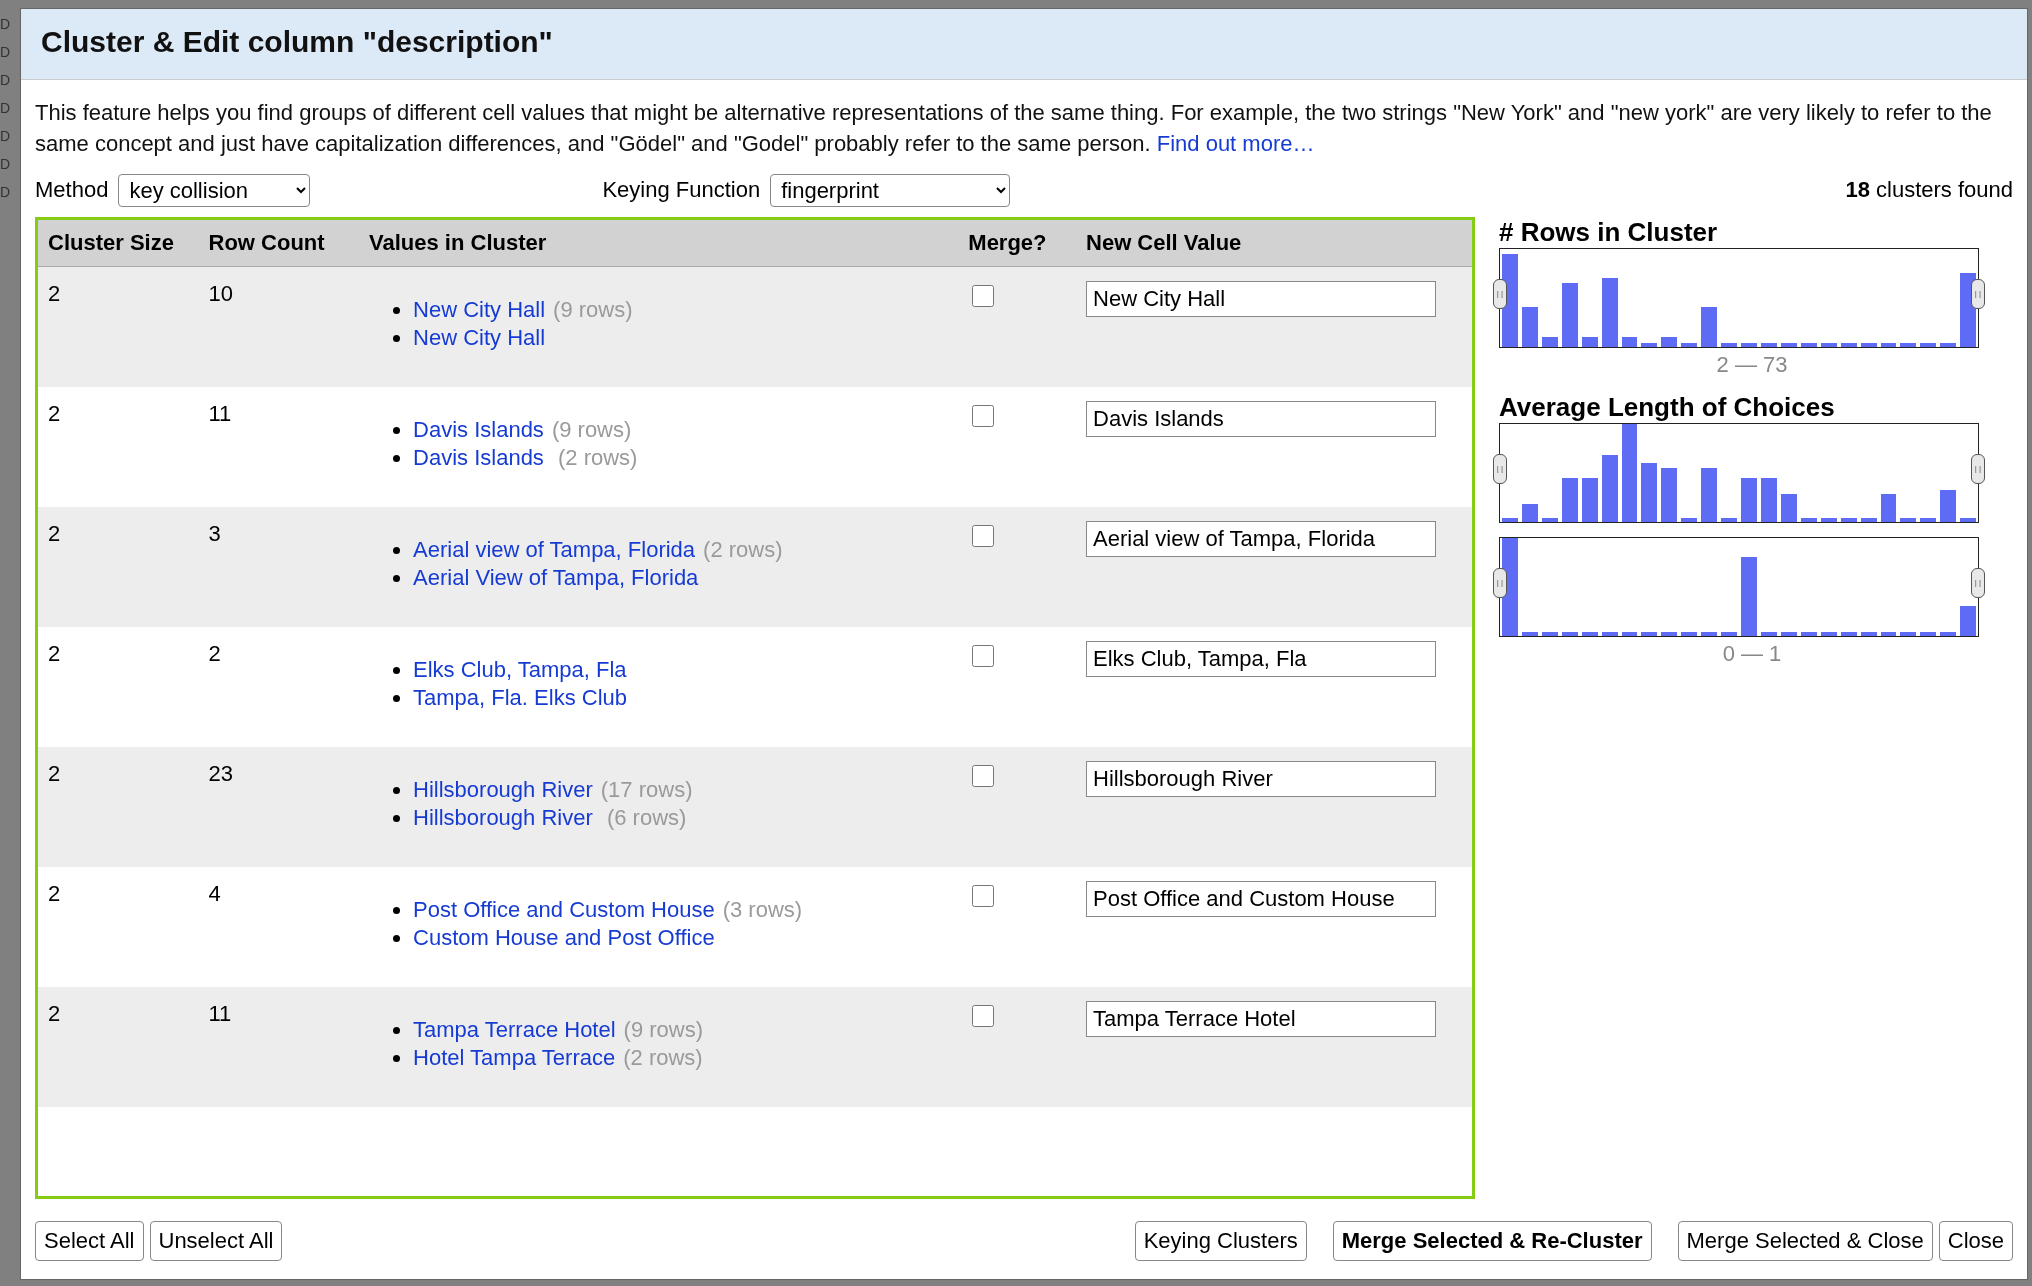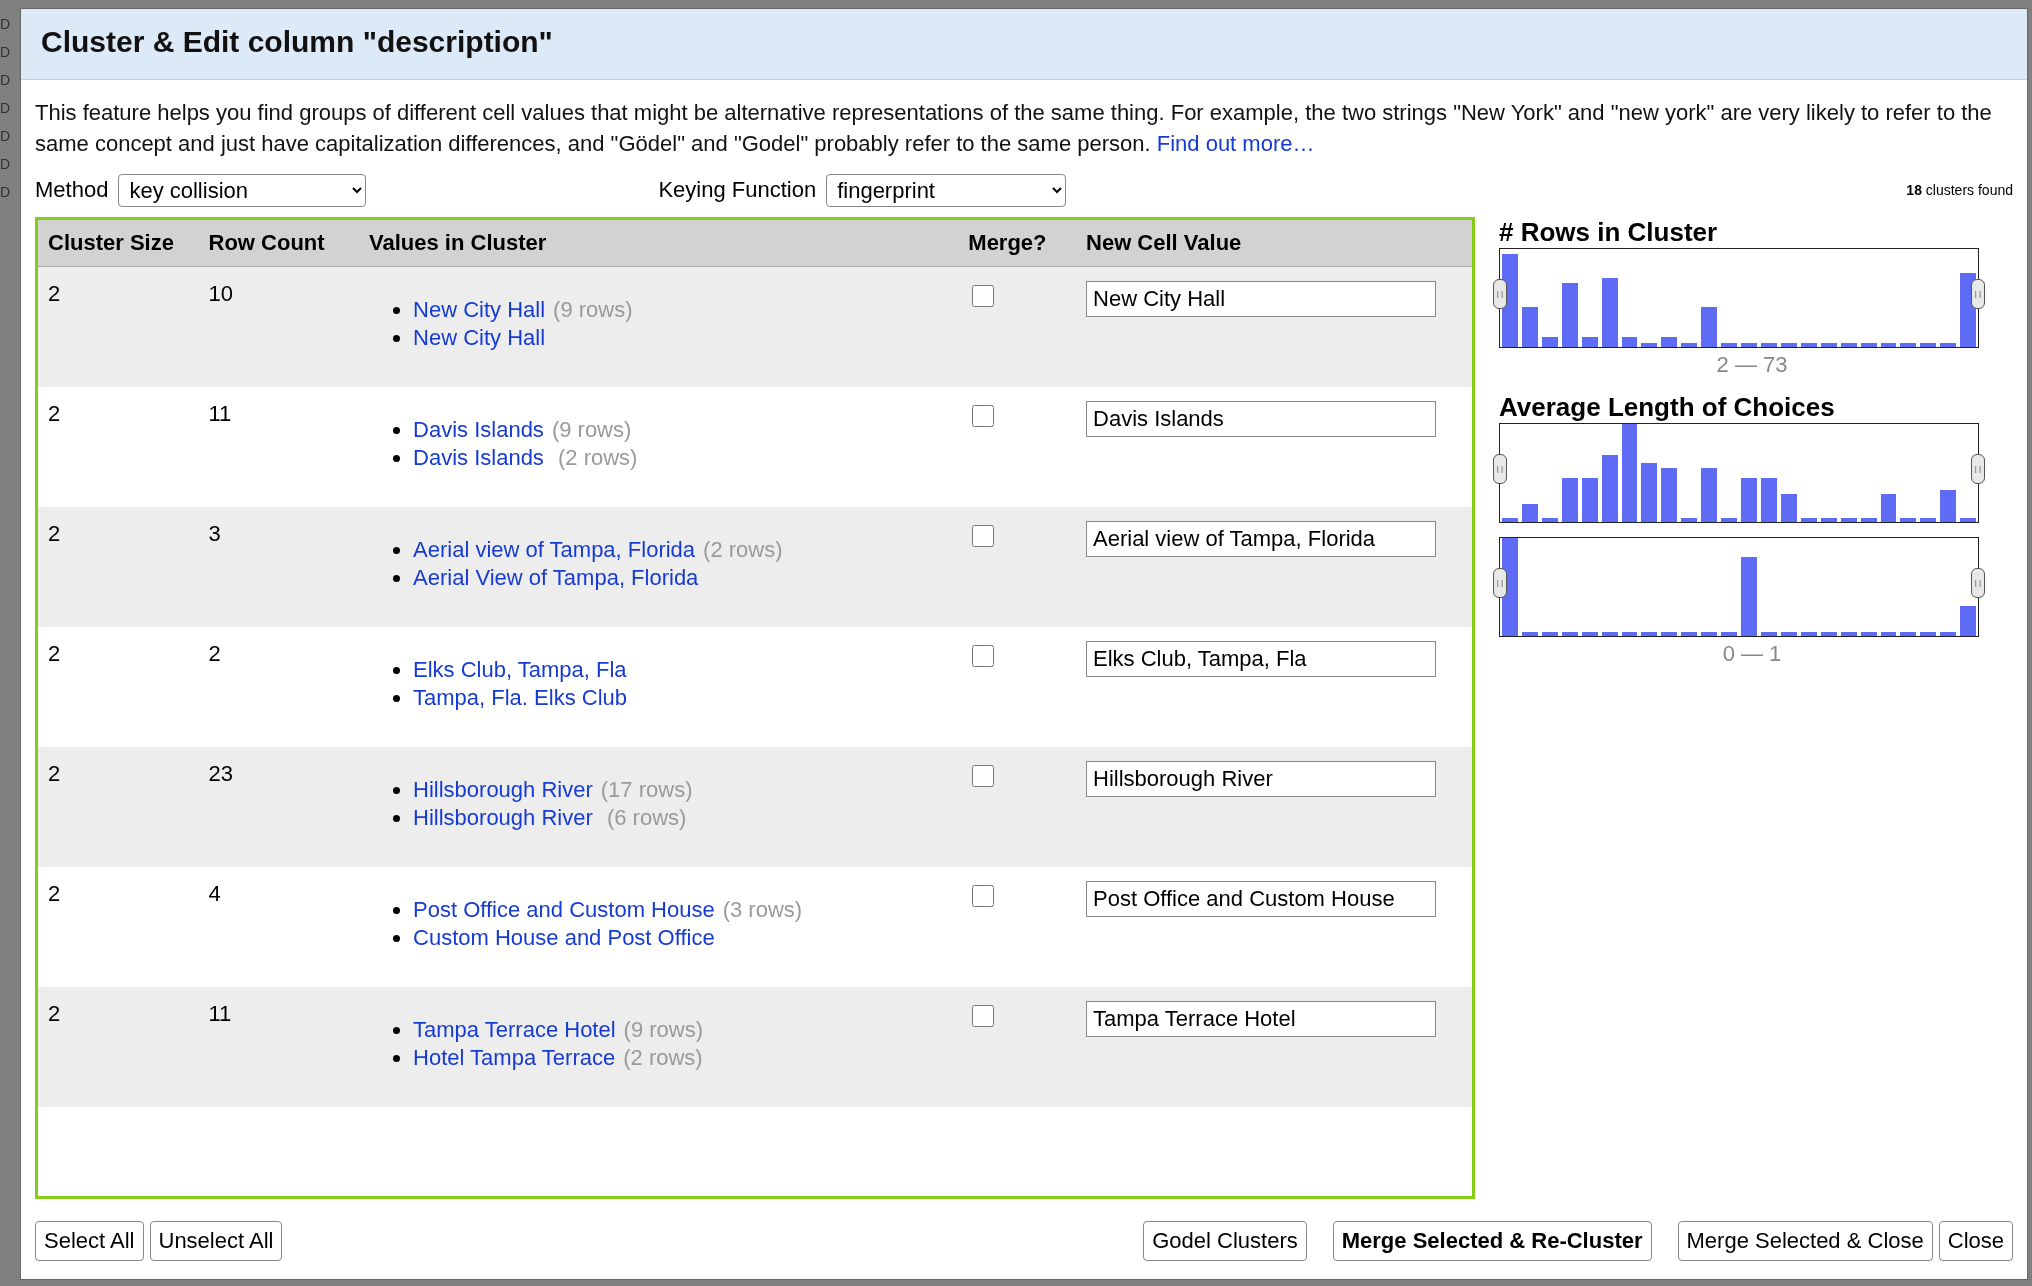--- a/index.html
+++ b/index.html
@@ -67,21 +67,21 @@
   }
   .controls-row label { margin-right: 4px; }
   .controls-row select {
     font-size: 22px;
     padding: 2px 6px;
     border: 1px solid #888;
     border-radius: 4px;
     background: #fff;
   }
   .controls-row .spacer { flex: 1; }
-  .clusters-found { font-size: 14px; }
+  .clusters-found { font-size: 22px; }
   .clusters-found b { font-weight: bold; }
   .main-row {
     flex: 1;
     display: flex;
     gap: 24px;
     overflow: hidden;
   }
   .table-wrap {
     flex: 0 0 1440px;
     border: 3px solid #84cc16;
@@ -206,21 +206,21 @@
     </div>
 
     <div class="body">
       <div class="intro">
         <span>This feature helps you find groups of different cell values that might be alternative representations of the same thing. For example, the two strings "New York" and "new york" are very likely to refer to the same concept and just have capitalization differences, and "Gödel" and "Godel" probably refer to the same person. </span>
         <a href="#">Find out more…</a>
       </div>
 
       <div class="controls-row">
         <label>Method</label>
-        <select style="width:248px;">
+        <select style="width:192px;">
           <option>key collision</option>
         </select>
         <span style="width:280px;"></span>
         <label>Keying Function</label>
         <select style="width:240px;">
           <option>fingerprint</option>
         </select>
         <span class="spacer"></span>
         <span class="clusters-found">
           <b>18</b><span> clusters found</span>
@@ -430,21 +430,21 @@
             <div class="hist-range">0 — 1</div>
           </div>
         </div>
       </div>
     </div>
 
     <div class="footer">
       <button class="btn">Select All</button>
       <button class="btn">Unselect All</button>
       <span class="spacer"></span>
-      <button class="btn">Godel Clusters</button>
+      <button class="btn">Keying Clusters</button>
       <span style="width:14px;"></span>
       <button class="btn primary">Merge Selected &amp; Re-Cluster</button>
       <span style="width:14px;"></span>
       <button class="btn">Merge Selected &amp; Close</button>
       <button class="btn">Close</button>
     </div>
   </div>
 </div>
 
 </body></html>

